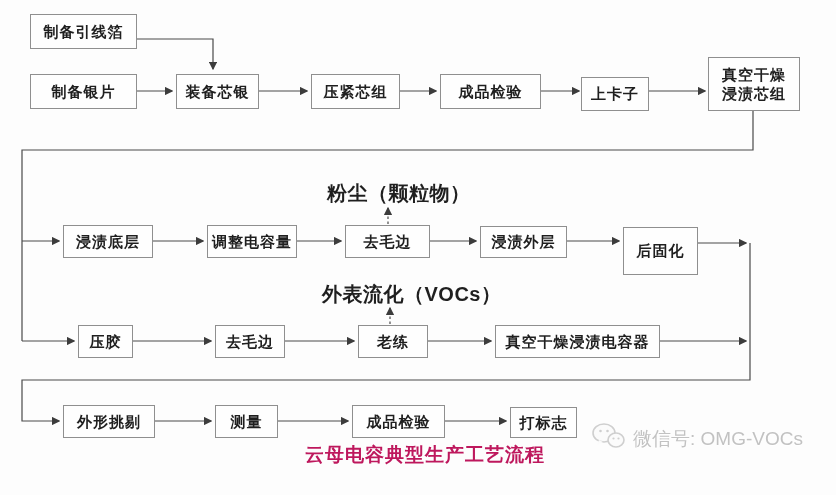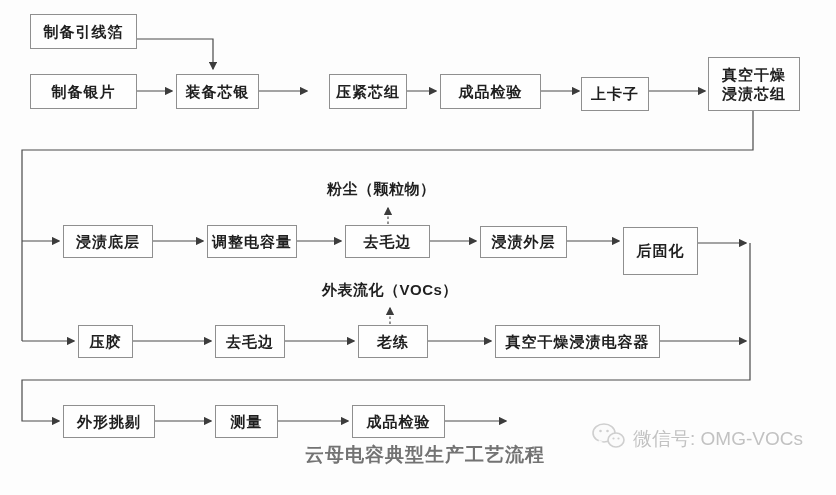--- a/index.html
+++ b/index.html
@@ -11,26 +11,26 @@
   }
   .connectors { position:absolute; left:0; top:0; width:836px; height:495px; }
   .node {
     position:absolute; box-sizing:border-box;
     border:1px solid #8f8f8f; background:#fefefe;
     display:flex; align-items:center; justify-content:center;
     text-align:center; font-weight:bold; font-size:15px; color:#1f1f1f;
     letter-spacing:1px; line-height:1.3;
   }
   .emission {
-    position:absolute; font-weight:bold; font-size:15px;
+    position:absolute; font-weight:bold; font-size:20px;
     color:#1f1f1f; letter-spacing:0.5px; white-space:nowrap;text-align:center;
   }
   .title {
     position:absolute; left:255px; top:442px; width:340px; text-align:center;
-    font-weight:bold; font-size:19px; color:#737373; letter-spacing:1px;
+    font-weight:bold; font-size:19px; color:#be185d; letter-spacing:1px;
     white-space:nowrap;
   }
   .watermark {
     position:absolute; left:590px; top:416px; height:36px;
     display:flex; align-items:flex-end; gap:7px;
     color:#c2c2c2; font-size:19px; white-space:nowrap;
     text-shadow:0 1px 0 #ffffff;
   }
   .wm-icon { display:inline-flex; }
 </style>
@@ -76,39 +76,40 @@
       <path d="M445,421 H506" marker-end="url(#ah)"></path>
 
       <path d="M388,224 V208" stroke-dasharray="2.5 2.5" marker-end="url(#ah)"></path>
       <path d="M390,324 V308" stroke-dasharray="2.5 2.5" marker-end="url(#ah)"></path>
     </g>
   </svg>
 
   <div class="node" style="left:30px;top:14px;width:107px;height:35px">制备引线箔</div>
   <div class="node" style="left:30px;top:74px;width:107px;height:35px">制备银片</div>
   <div class="node" style="left:176px;top:74px;width:83px;height:35px">装备芯银</div>
-  <div class="node" style="left:329px;top:74px;width:78px;height:35px">压紧芯组</div>
+  <div class="node" style="left:311px;top:74px;width:89px;height:35px">压紧芯组</div>
   <div class="node" style="left:440px;top:74px;width:101px;height:35px">成品检验</div>
   <div class="node" style="left:581px;top:77px;width:68px;height:34px">上卡子</div>
   <div class="node" style="left:708px;top:57px;width:92px;height:54px;padding:0 6px">真空干燥浸渍芯组</div>
 
   <div class="node" style="left:63px;top:225px;width:90px;height:33px">浸渍底层</div>
   <div class="node" style="left:207px;top:225px;width:90px;height:33px">调整电容量</div>
   <div class="node" style="left:345px;top:225px;width:85px;height:33px">去毛边</div>
   <div class="node" style="left:480px;top:226px;width:87px;height:32px">浸渍外层</div>
   <div class="node" style="left:623px;top:227px;width:75px;height:48px">后固化</div>
 
   <div class="node" style="left:78px;top:325px;width:55px;height:33px">压胶</div>
   <div class="node" style="left:215px;top:325px;width:70px;height:33px">去毛边</div>
   <div class="node" style="left:358px;top:325px;width:70px;height:33px">老练</div>
   <div class="node" style="left:495px;top:325px;width:165px;height:33px">真空干燥浸渍电容器</div>
 
   <div class="node" style="left:63px;top:405px;width:92px;height:33px">外形挑剔</div>
   <div class="node" style="left:215px;top:405px;width:63px;height:33px">测量</div>
   <div class="node" style="left:352px;top:405px;width:93px;height:33px">成品检验</div>
+  <div class="node" style="left:510px;top:407px;width:67px;height:31px">打标志</div>
 
   <div class="emission" style="left:327px;top:180px">粉尘（颗粒物）</div>
   <div class="emission" style="left:322px;top:281px">外表流化（VOCs）</div>
 
   <div class="title">云母电容典型生产工艺流程</div>
 
   <div class="watermark">
     <span class="wm-icon">
       <svg width="36" height="32" viewBox="0 0 36 32" xmlns="http://www.w3.org/2000/svg">
         <g stroke="#cfcfcf" stroke-width="1.6" fill="#fbfbfb">

